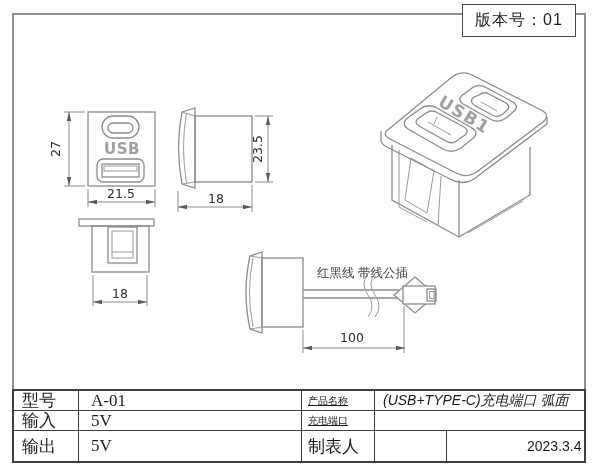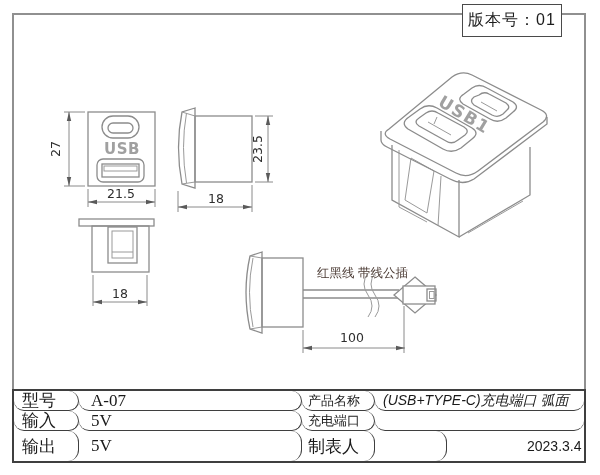--- a/index.html
+++ b/index.html
@@ -6,21 +6,21 @@
   body{
     width:600px;height:475px;position:relative;background:#ffffff;
     font-family:"Liberation Sans","DejaVu Sans",sans-serif;
     color:#2b2b2b;overflow:hidden;
   }
   .sheet-border{
     position:absolute;left:12px;top:13px;width:574px;height:450px;
     border:2px solid #909090;box-sizing:border-box;
   }
   .version-box{
-    position:absolute;left:462px;top:4px;width:100px;height:33px;
+    position:absolute;left:462px;top:4px;width:114px;height:33px;
     background:#ffffff;border:1.5px solid #4a4a4a;box-sizing:border-box;
     display:flex;align-items:center;justify-content:center;
     font-size:16px;letter-spacing:1px;color:#1d1d1d;
   }
   svg.drawing{position:absolute;left:0;top:0;}
   svg .obj{stroke:#8c8c8c;stroke-width:1.3;fill:none;}
   svg .objf{stroke:#8c8c8c;stroke-width:1.3;fill:#ffffff;}
   svg .thin{stroke:#9a9a9a;stroke-width:1;fill:none;}
   svg .dim{stroke:#7d7d7d;stroke-width:0.9;fill:none;}
   svg .arr{fill:#5a5a5a;stroke:none;}
@@ -29,27 +29,27 @@
   svg text.notetxt{font-family:"Liberation Sans",sans-serif;font-size:12.5px;fill:#4a3a33;}
   .spec-table{
     position:absolute;left:12px;top:389px;width:574px;height:74px;
     border:2px solid #3f3f3f;box-sizing:border-box;background:#fff;
     display:grid;
     grid-template-columns:65px 223px 73px 72px 73px auto;
     grid-template-rows:1fr 1fr 1fr;
   }
   .cell{display:flex;align-items:center;box-sizing:border-box;
         border-right:1px solid #3f3f3f;border-bottom:1px solid #3f3f3f;
-        white-space:nowrap;overflow:hidden;color:#1a1a1a;border-radius:11px;}
+        white-space:nowrap;overflow:hidden;color:#1a1a1a;}
   .cell.last{border-right:none;}
   .cell.bot{border-bottom:none;}
   .span3{grid-column:4 / 7;font-style:italic;}
   .lbl-lg{font-size:17px;padding-left:8px;}
   .lbl-md{font-size:17px;padding-left:6px;}
-  .lbl-sm{font-size:13px;padding-left:6px;}
+  .lbl-sm{font-size:10px;padding-left:6px;text-decoration:underline;}
   .val-serif{font-family:"Liberation Serif","DejaVu Serif",serif;font-size:17px;padding-left:12px;}
   .val-sans{font-size:14px;padding-left:8px;}
   .date-lbl{font-size:17px;padding-left:14px;margin-top:30px;}
   .date-val{font-size:14px;font-weight:400;padding-left:7px;}
 </style>
 </head>
 <body>
 
 <div class="sheet-border"></div>
 
@@ -176,21 +176,21 @@
       <polygon class="arr" points="303,348 312,345.8 312,350.2"></polygon>
       <polygon class="arr" points="405,348 396,345.8 396,350.2"></polygon>
       <text class="dimtxt" x="352" y="342" text-anchor="middle">100</text>
     </g>
   </g>
 </svg>
 
 <div class="spec-table">
 
   <div class="cell lbl-lg">型号</div>
-  <div class="cell val-serif">A-07</div>
+  <div class="cell val-serif">A-01</div>
   <div class="cell lbl-sm">产品名称</div>
   <div class="cell val-sans span3 last">(USB+TYPE-C)充电端口  弧面</div>
 
   <div class="cell lbl-lg">输入</div>
   <div class="cell val-serif">5V</div>
   <div class="cell lbl-sm">充电端口</div>
   <div class="cell val-sans span3 last"></div>
 
   <div class="cell bot lbl-lg">输出</div>
   <div class="cell bot val-serif">5V</div>

